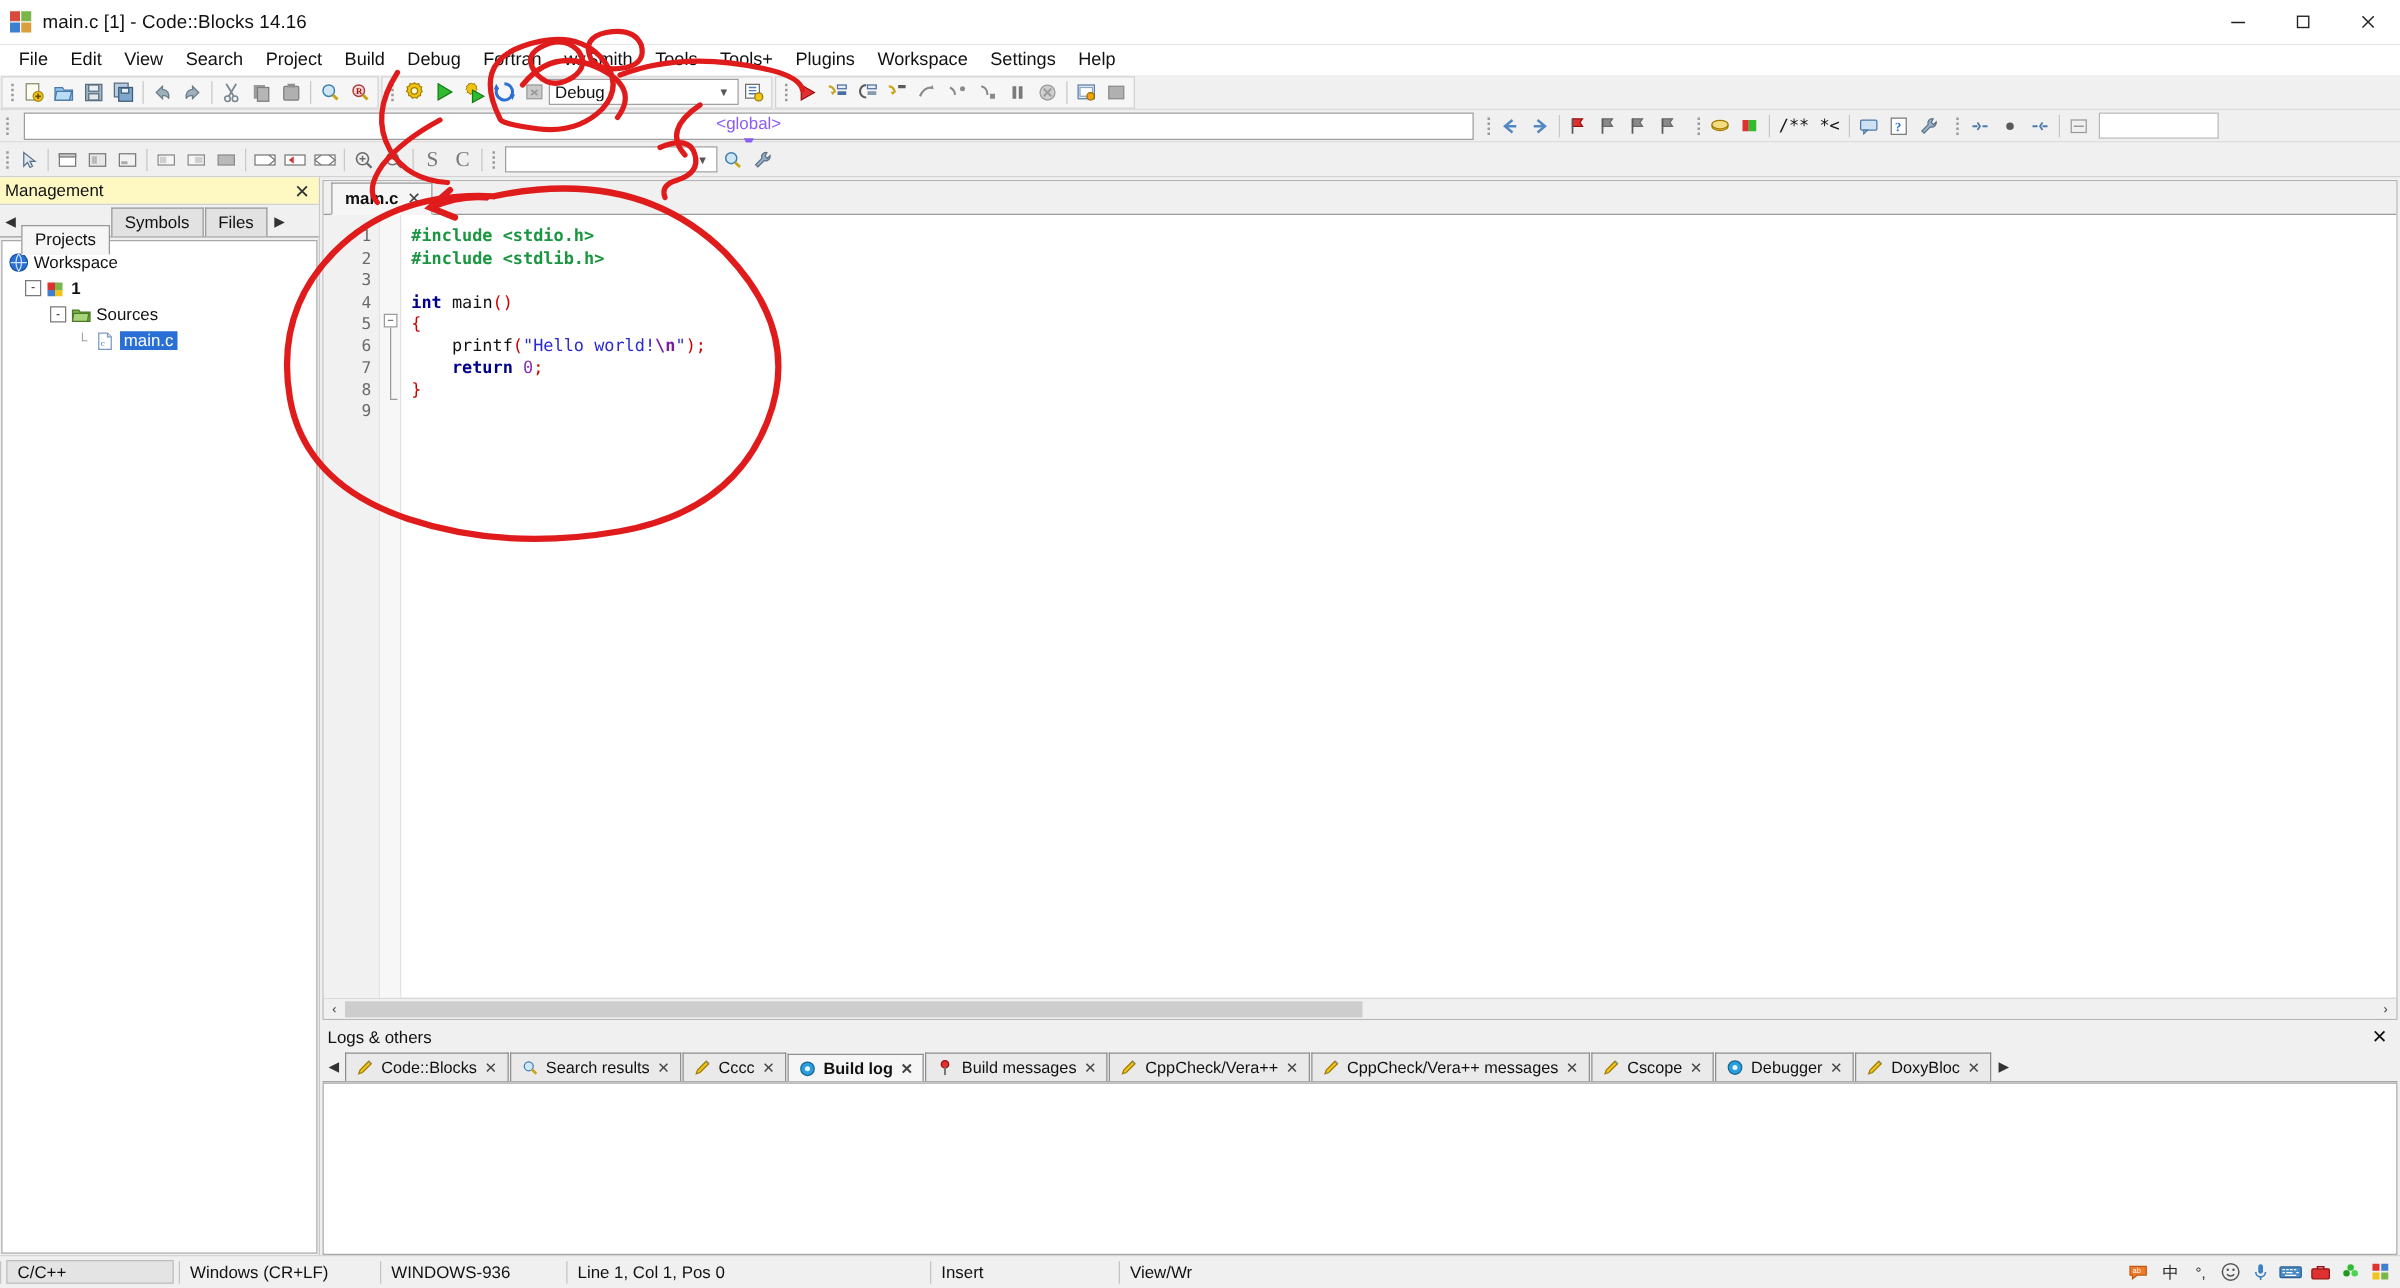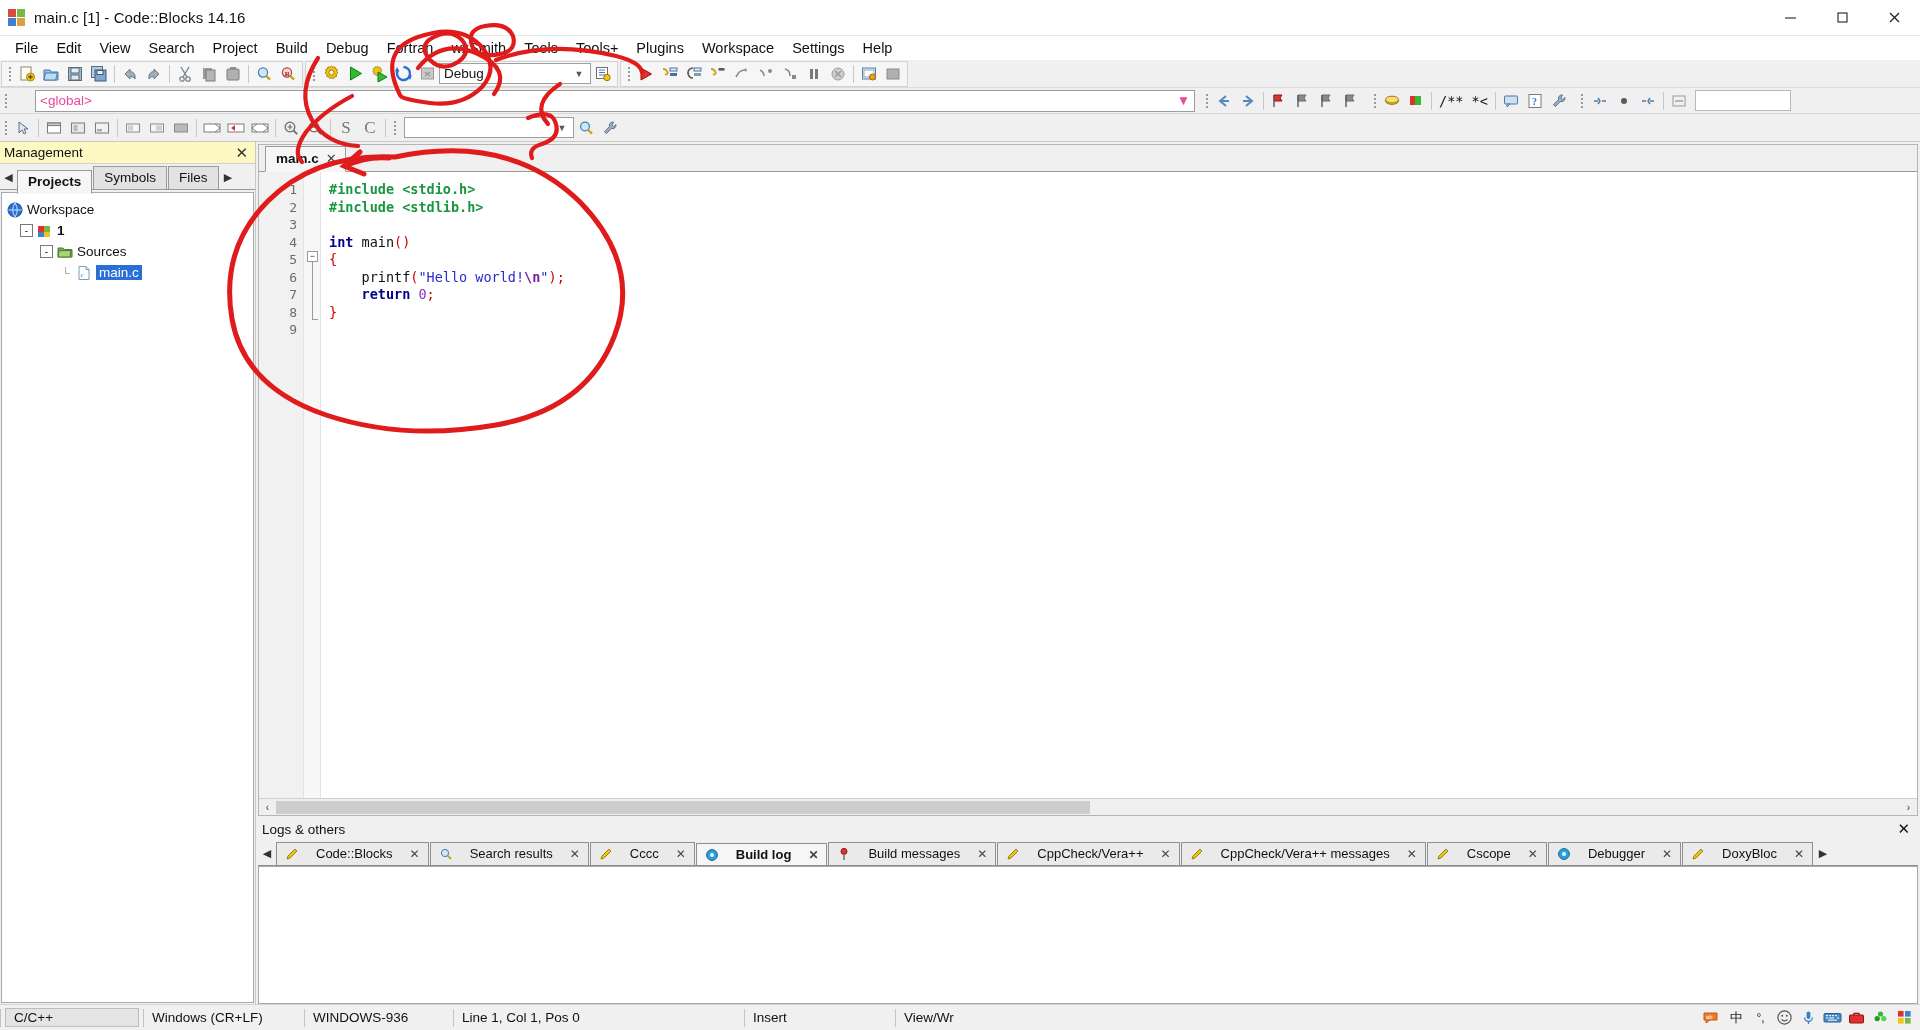--- a/index.html
+++ b/index.html
@@ -61,21 +61,21 @@
   }
   .combo .cv { flex: 1; white-space: nowrap; overflow: hidden; }
   .combo .arrow { width: 14px; text-align: center; color: #555; font-size: 9px; }
   .combo.flat { border: 1px solid #b8b8b8; background: #fff; }
 
   
   .scopebar { display: flex; align-items: center; background: #f0f0f0; flex: none; height: 26px;
               border-bottom: 1px solid #d8d8d8; }
   .scope-combo {
     height: 22px; background: #fff; border: 1px solid #9c9c9c; display: flex; align-items: center;
-    font-size: 13.5px; color: #ec4899; padding: 0 4px; margin-left: 24px;
+    font-size: 13.5px; color: #8b5cf6; padding: 0 4px; margin-left: 8px; flex-direction: column;
   }
 
   
   .edtoolbar { display: flex; align-items: center; background: #f0f0f0; flex: none; height: 28px;
                border-bottom: 1px solid #c8c8c8; }
 
   
   .body { flex: 1; display: flex; min-height: 0; background: #f0f0f0; }
 
   
@@ -84,21 +84,21 @@
   .mgmt-head {
     height: 22px; display: flex; align-items: center; font-size: 13.5px; color: #111;
     padding-left: 4px; background: #fef9c3; border-bottom: 1px solid #d0d0d0;
   }
   .mgmt-head .x { margin-left: auto; margin-right: 7px; font-size: 15px; color: #333; }
   .mgmt-tabs { display: flex; align-items: flex-end; height: 26px; background: #f0f0f0;
                border-bottom: 1px solid #999; }
   .mt-arrow { width: 17px; text-align: center; font-size: 11px; color: #333; padding-bottom: 5px; }
   .mtab { padding: 3px 10px 4px; font-size: 13.5px; border: 1px solid #999; border-bottom: none;
           background: #e2e2e2; color: #111; margin-right: 1px; }
-  .mtab.active { background: #f6f6f6; font-weight: bold; position: relative; top: 5px;
+  .mtab.active { background: #f6f6f6; font-weight: normal; position: relative; top: 15px;
                  border-bottom: 1px solid #f6f6f6; }
   .tree { flex: 1; background: #fff; border: 1px solid #a9a9a9; margin: 2px 1px 1px 1px;
           padding: 6px 4px; font-size: 13.5px; color: #111; overflow: hidden; }
   .trow { display: flex; align-items: center; height: 21px; white-space: nowrap; }
   .tindent { display: inline-block; }
   .texp { width: 13px; height: 13px; border: 1px solid #7a7a7a; background: #fff; font-size: 10px;
           line-height: 11px; text-align: center; color: #222; margin-right: 3px; flex: none; }
   .tico { width: 17px; height: 17px; margin-right: 4px; flex: none; display:flex; align-items:center; justify-content:center;}
   .tsel { background: #2a6fd6; color: #fff; padding: 0 3px; }
 
@@ -144,21 +144,21 @@
 
   
   .logs { height: 186px; display: flex; flex-direction: column; flex: none;
           margin: 2px 2px 0 2px; }
   .logs-head { height: 22px; display: flex; align-items: center; font-size: 13.5px; color: #111;
                padding-left: 4px; }
   .logs-head .x { margin-left: auto; margin-right: 8px; font-size: 15px; }
   .logtabs { height: 26px; display: flex; align-items: flex-end; background: #f0f0f0;
              border-bottom: 1px solid #8f8f8f; overflow: hidden; }
   .lt-arrow { width: 18px; text-align: center; font-size: 11px; color: #333; padding-bottom: 5px; flex: none; }
-  .ltab { display: flex; align-items: center; gap: 17px; padding: 3px 8px 4px 8px; font-size: 13px;
+  .ltab { display: flex; align-items: center; gap: 6px; padding: 3px 8px 4px 8px; font-size: 13px;
           border: 1px solid #8f8f8f; border-bottom: none; background: #eaeaea; color: #111;
           white-space: nowrap; flex: none; margin-right: 1px; }
   .ltab.active { background: #f6f6f6; font-weight: bold; position: relative; top: 1px; }
   .ltab .x { color: #444; font-size: 12px; }
   .log-body { flex: 1; background: #fff; border: 1px solid #a9a9a9; }
 
   
   .statusbar { height: 26px; background: #f0f0f0; display: flex; align-items: center; flex: none;
                font-size: 13.5px; color: #111; border-top: 1px solid #d4d4d4; }
   .sb-cell { padding: 0 8px; height: 26px; display: flex; align-items: center; white-space: nowrap; }

